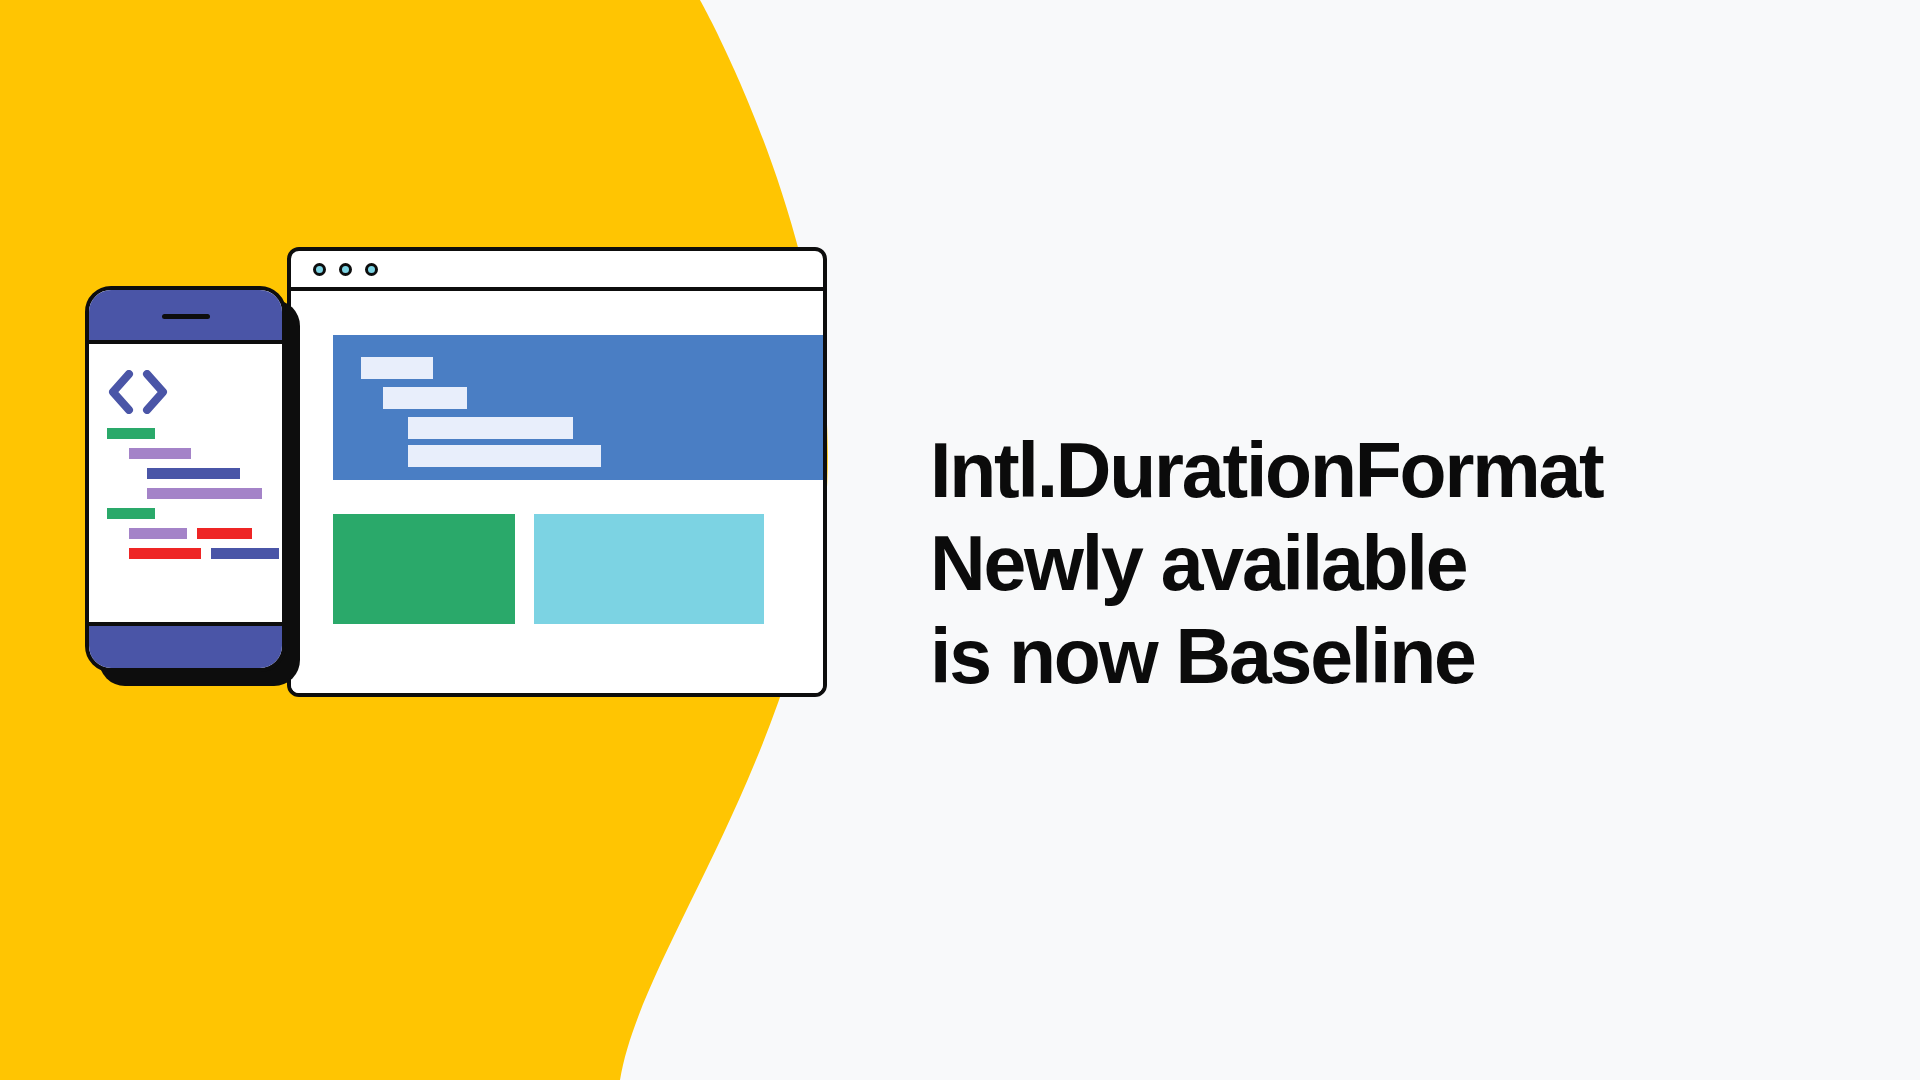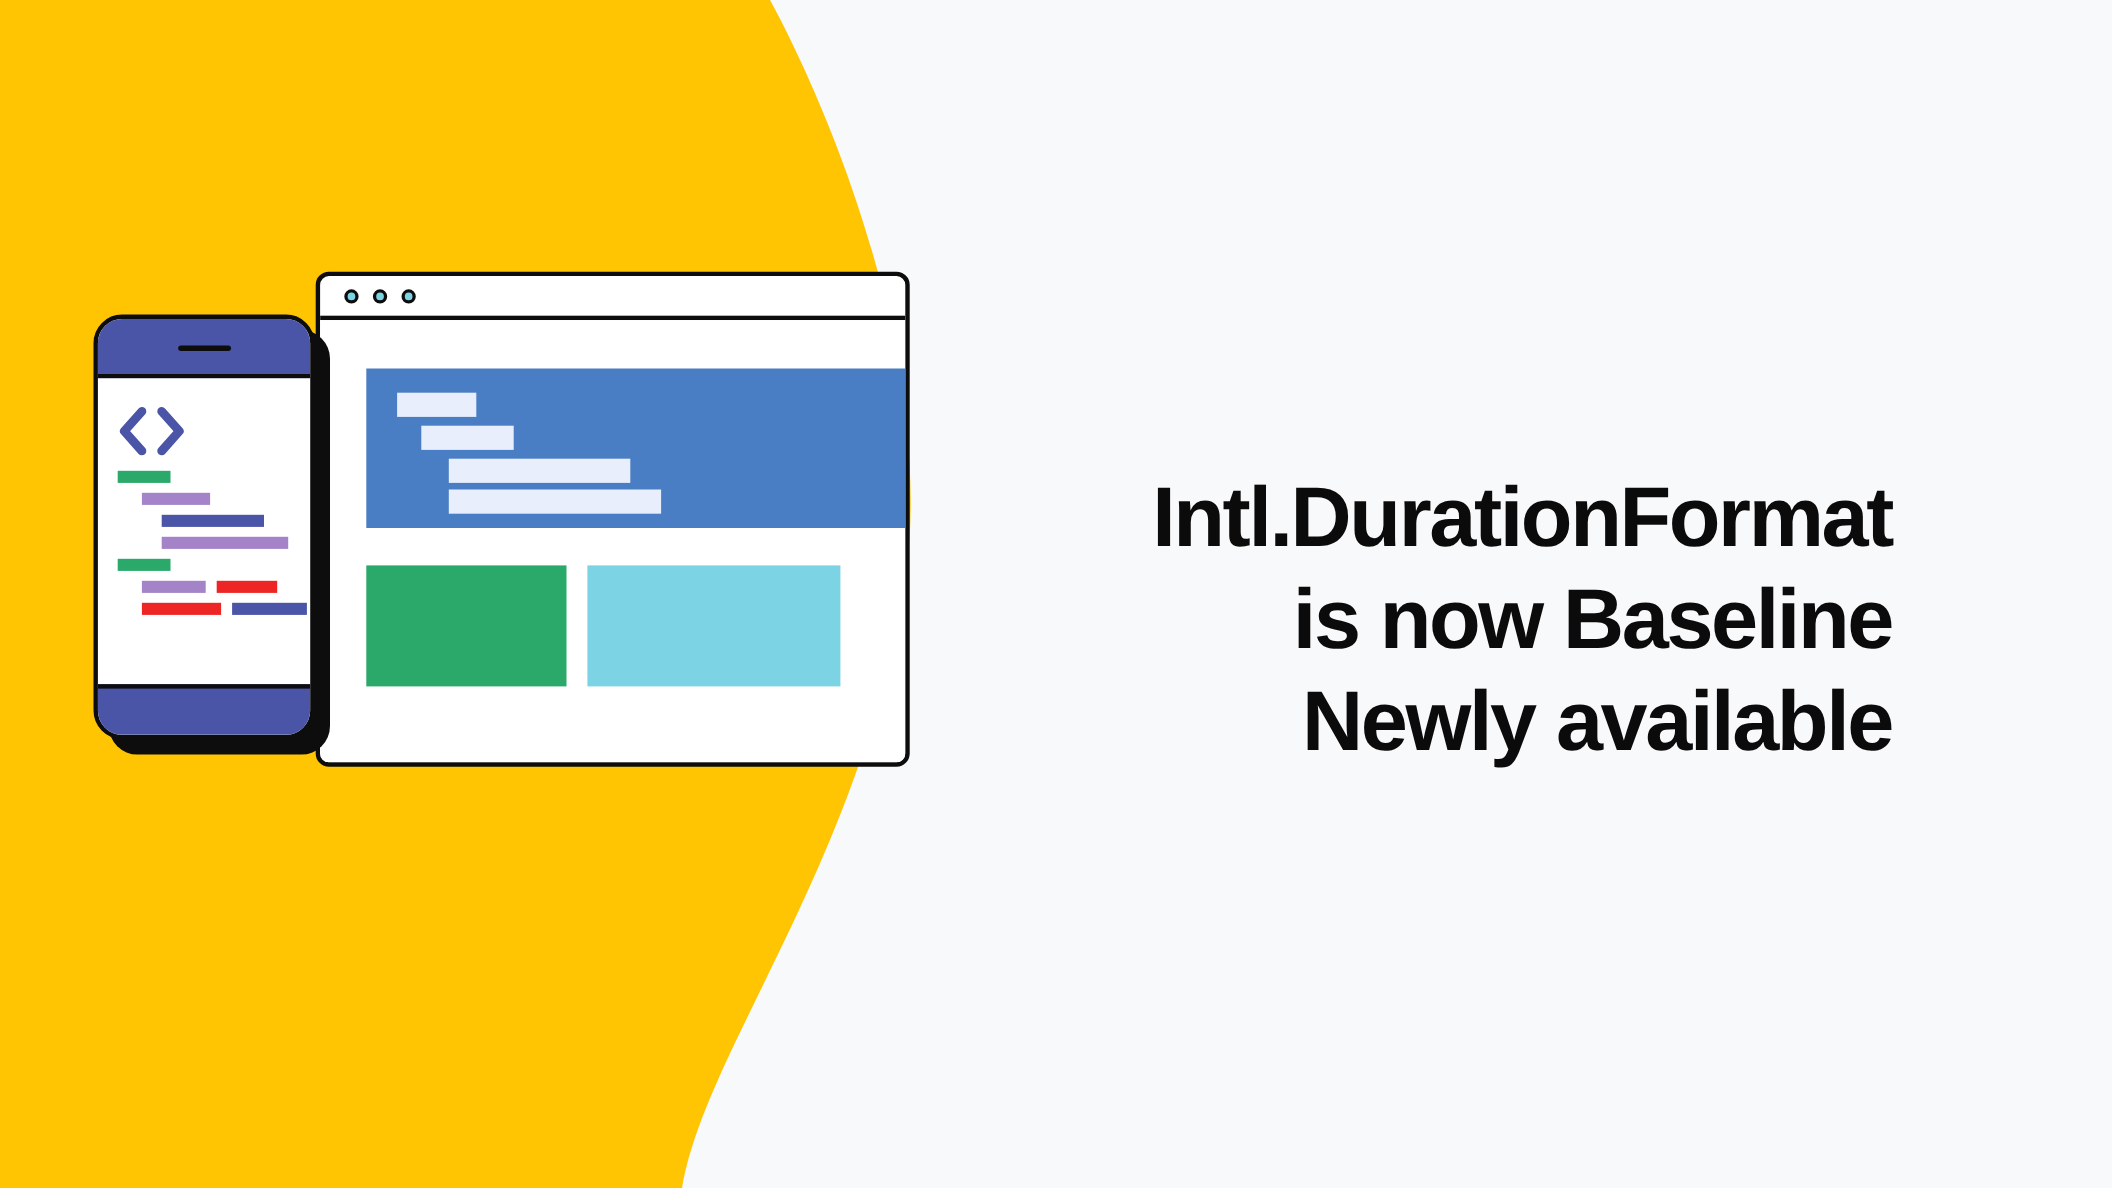--- a/index.html
+++ b/index.html
@@ -171,21 +171,21 @@
     top: 372px;
     width: 790px;
     z-index: 5;
     font-family: "Liberation Sans", sans-serif;
     font-weight: bold;
     font-size: 77px;
     line-height: 1.21;
     letter-spacing: -2.2px;
     color: #0b0b0b;
   }
-  .headline-line { display: block; white-space: nowrap; text-align: right; }
+  .headline-line { display: block; white-space: nowrap; }
 </style>
 </head>
 <body>
 
 <div id="stage" style="--bg: #f8f9fa;">
 
   <svg class="yellow-blob" viewBox="0 0 870 1080" preserveAspectRatio="none" aria-hidden="true">
     <path id="blob-path" d="M0,0 L700,0 C700,0 870,300 818,560 C770,800 640,960 620,1080 L0,1080 Z" fill="#ffc502"></path>
   </svg>
 
@@ -231,17 +231,17 @@
             <span class="code-line" style="left: 40px; top: 204px; width: 72px; background: rgb(238, 37, 37);"></span>
             <span class="code-line" style="left: 122px; top: 204px; width: 68px; background: rgb(74, 85, 167);"></span>
           </div>
       </div>
       <div class="phone-bottom" style="background: rgb(74, 85, 167);"></div>
     </div>
   </div>
 
   <h1 class="headline" style="color: rgb(11, 11, 11);">
     <span class="headline-line">Intl.DurationFormat</span>
+    <span class="headline-line">Newly available</span>
     <span class="headline-line">is now Baseline</span>
-    <span class="headline-line">Newly available</span>
   </h1>
 
 </div>
 
 </body></html>

